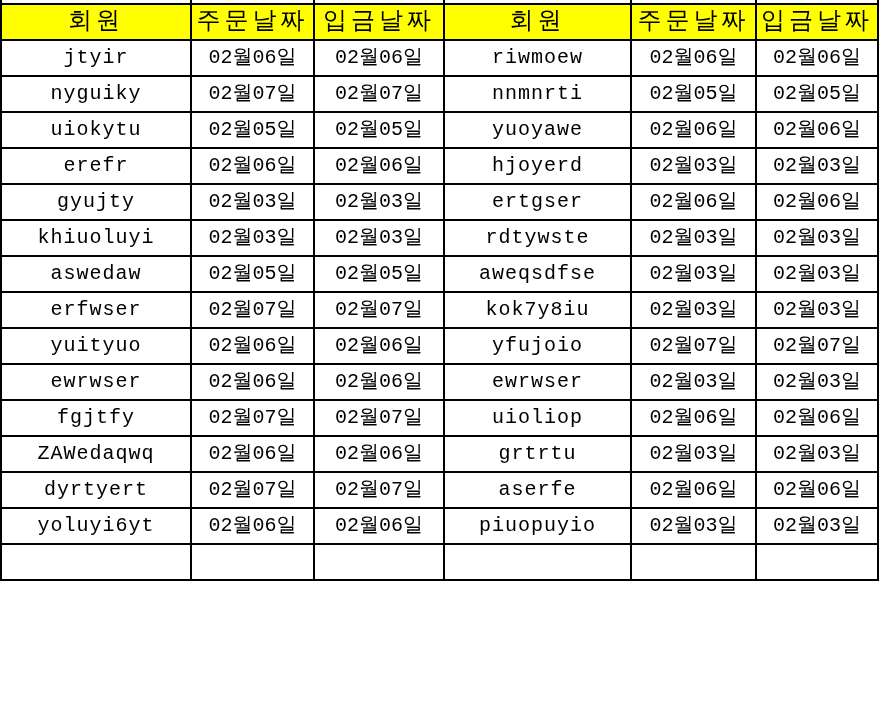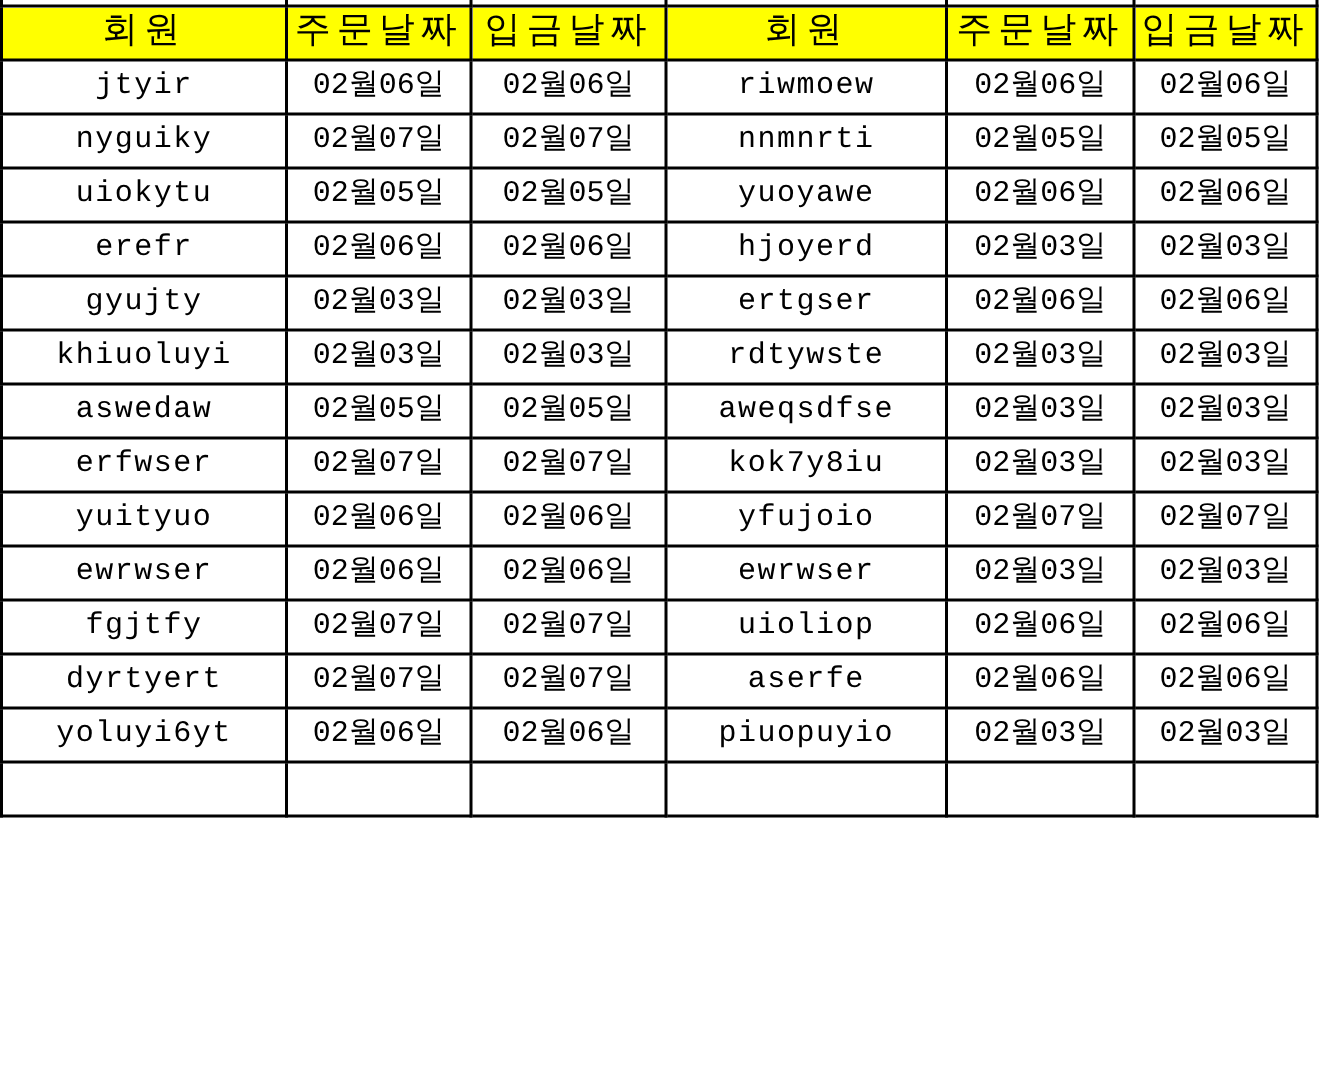--- a/index.html
+++ b/index.html
@@ -160,20 +160,28 @@
   </tr>
         <tr class="data-row">
     <td class="member-cell">fgjtfy</td>
     <td class="date-cell">02월07일</td>
     <td class="date-cell">02월07일</td>
     <td class="member-cell">uioliop</td>
     <td class="date-cell">02월06일</td>
     <td class="date-cell">02월06일</td>
   </tr>
         <tr class="data-row">
+    <td class="member-cell">ZAWedaqwq</td>
+    <td class="date-cell">02월06일</td>
+    <td class="date-cell">02월06일</td>
+    <td class="member-cell">grtrtu</td>
+    <td class="date-cell">02월03일</td>
+    <td class="date-cell">02월03일</td>
+  </tr>
+        <tr class="data-row">
     <td class="member-cell">dyrtyert</td>
     <td class="date-cell">02월07일</td>
     <td class="date-cell">02월07일</td>
     <td class="member-cell">aserfe</td>
     <td class="date-cell">02월06일</td>
     <td class="date-cell">02월06일</td>
   </tr>
         <tr class="data-row">
     <td class="member-cell">yoluyi6yt</td>
     <td class="date-cell">02월06일</td>

